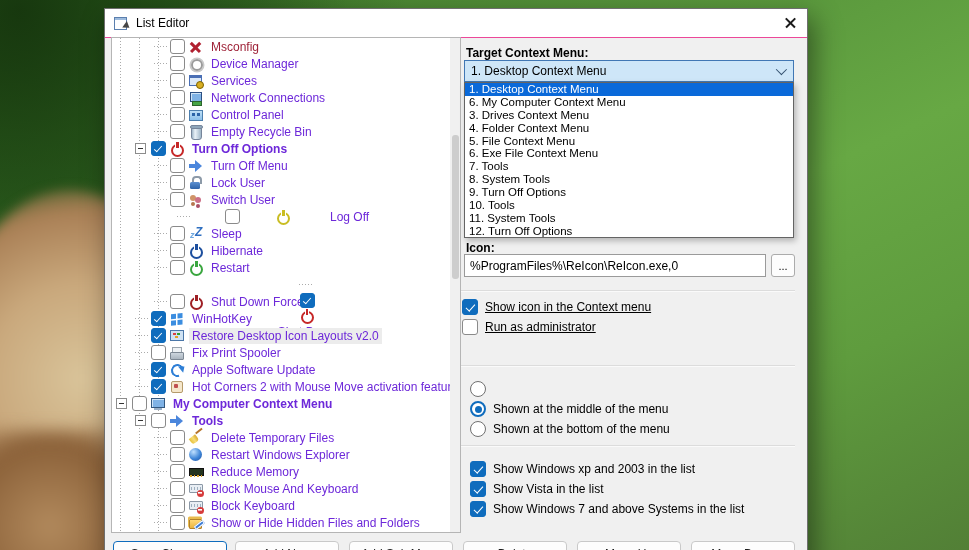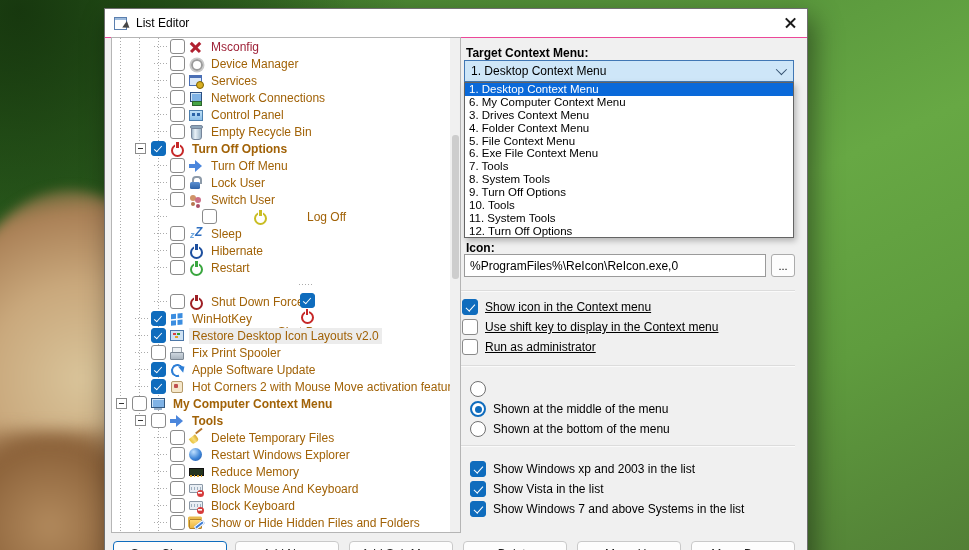--- a/index.html
+++ b/index.html
@@ -46,21 +46,21 @@
   .exp::after{content:"";position:absolute;left:2px;top:4px;width:5px;height:1px;background:#333;}
   .stub{width:16px;height:17px;flex:none;position:relative;}
   .stub::after{content:"";position:absolute;left:0;top:8px;width:13px;height:1px;
     background-image:repeating-linear-gradient(to right,#ababab 0 1px,transparent 1px 3px);}
   .expwrap{width:16px;flex:none;display:flex;align-items:center;}
   .cb{width:13px;height:13px;border:1px solid #8a8a8a;border-radius:3px;background:#fff;flex:none;position:relative;}
   .cb.on{background:#0f6cbd;border-color:#0f6cbd;}
   .cb.on::after{content:"";position:absolute;left:4px;top:1.5px;width:3px;height:7px;
     border:solid #fff;border-width:0 1.6px 1.6px 0;transform:rotate(42deg);}
   .ticon{width:16px;height:16px;margin:0 4px 0 3px;flex:none;position:relative;}
-  .tlabel{padding:1px 3px;color:#a16207;}
+  .tlabel{padding:1px 3px;color:#6d28d9;}
   .tlabel.sel{background:#ececec;}
   .bold{font-weight:bold;}
 
   
   .i-msconfig-x::before,.i-msconfig-x::after{content:"";position:absolute;left:1px;top:7px;width:13px;height:2.6px;background:#b02030;}
   .i-msconfig-x::before{transform:rotate(45deg);}.i-msconfig-x::after{transform:rotate(-45deg);}
   .i-device-manager::before{content:"";position:absolute;left:3px;top:3px;width:8px;height:8px;border:2.5px solid #9b9b9b;border-radius:50%;box-shadow:0 0 0 1.5px #c9c9c9;}
   .i-services::before{content:"";position:absolute;left:1px;top:2px;width:11px;height:9px;background:#dce9f8;border:1px solid #4a6fb5;box-shadow:inset 0 2px 0 #4a6fb5;}
   .i-services::after{content:"";position:absolute;right:0;bottom:0;width:6px;height:6px;background:#d8ae22;border:1px solid #7c6200;border-radius:50%;}
   .i-network::before{content:"";position:absolute;left:2px;top:2px;width:10px;height:8px;background:#7fb2e5;border:1px solid #2c4f82;box-shadow:inset 1px 1px 0 #cfe4f7;}
@@ -220,21 +220,21 @@
           <div class="cb"></div>
           <span class="ticon i-lock"></span>
           <span class="tlabel">Lock User</span>
         </div>
         <div class="trow" style="padding-left: 42px;">
           <div class="stub"></div>
           <div class="cb"></div>
           <span class="ticon i-users"></span>
           <span class="tlabel">Switch User</span>
         </div>
-        <div class="trow" style="padding-left: 42px; gap: 32px;">
+        <div class="trow" style="padding-left: 65px; gap: 32px;">
           <div class="stub"></div>
           <div class="cb"></div>
           <span class="ticon i-power-yellow pring"></span>
           <span class="tlabel">Log Off</span>
         </div>
         <div class="trow" style="padding-left: 42px;">
           <div class="stub"></div>
           <div class="cb"></div>
           <span class="ticon i-sleep"></span>
           <span class="tlabel">Sleep</span>
@@ -360,24 +360,20 @@
 
   <div class="rp-label" style="left:361px;top:232px">Icon:</div>
   <input class="txt" value="%ProgramFiles%\ReIcon\ReIcon.exe,0" style="">
   <button class="browse">...</button>
 
   <div class="divider" style="top:281px"></div>
   <div id="cbg1">
       <div class="ctrl-row">
         <div class="cbox on"></div>
         <span>Show icon in the Context menu</span>
-      </div>
-      <div class="ctrl-row">
-        <div class="cbox"></div>
-        <span>Use shift key to display in the Context menu</span>
       </div>
       <div class="ctrl-row">
         <div class="cbox"></div>
         <span>Run as administrator</span>
       </div>
     </div>
   <div class="divider" style="top:356px"></div>
   <div id="radios">
       <div class="ctrl-row">
         <div class="rad"></div>

